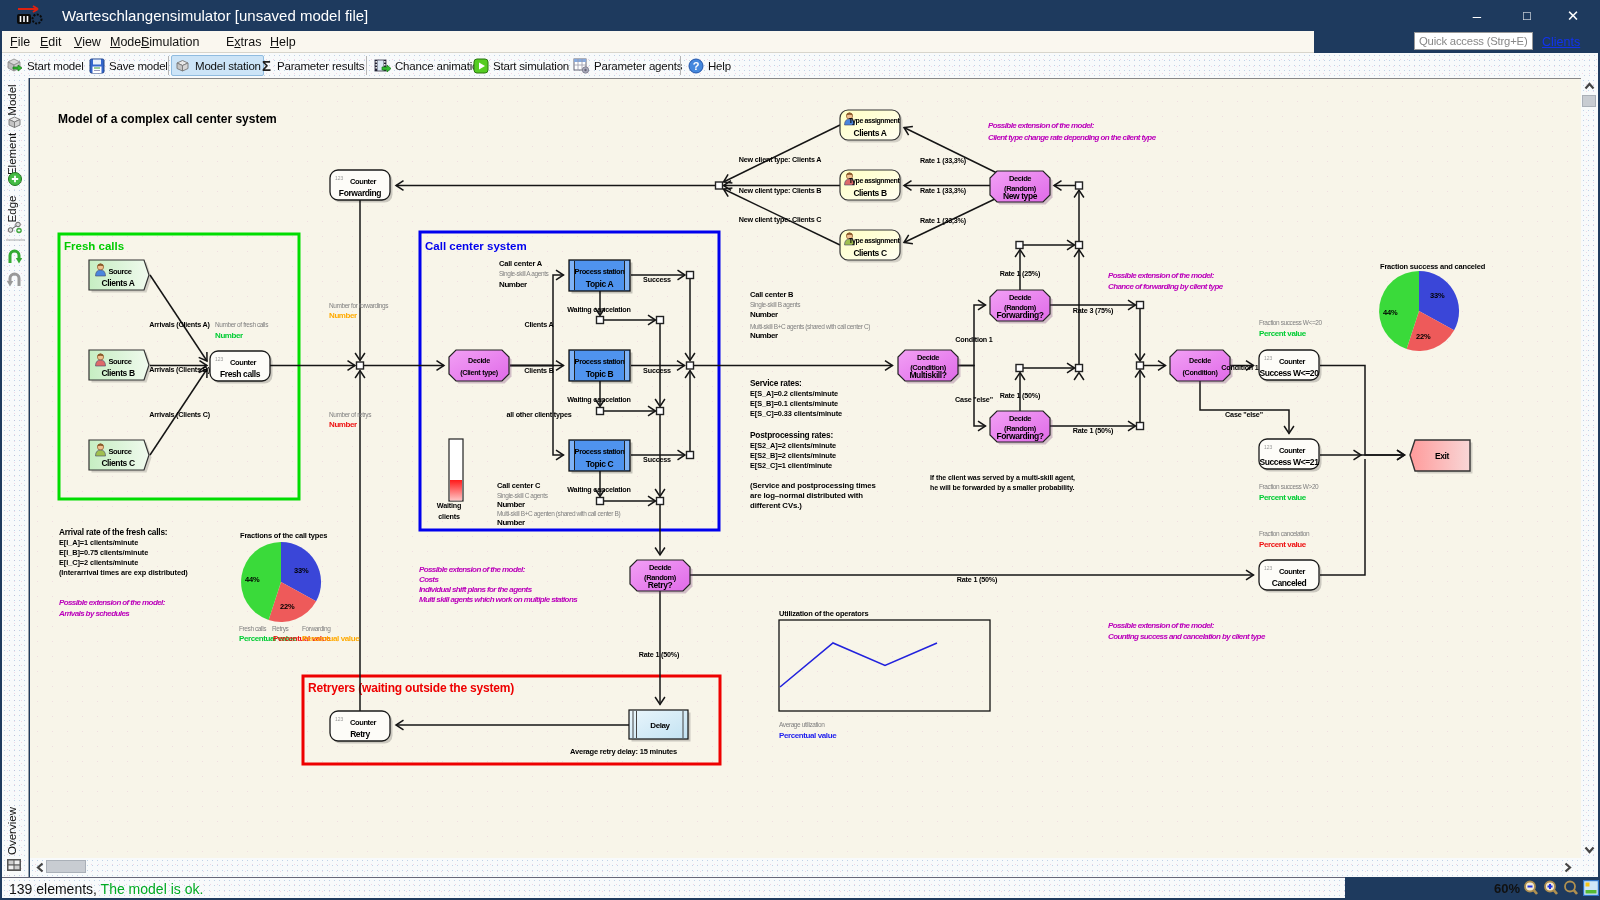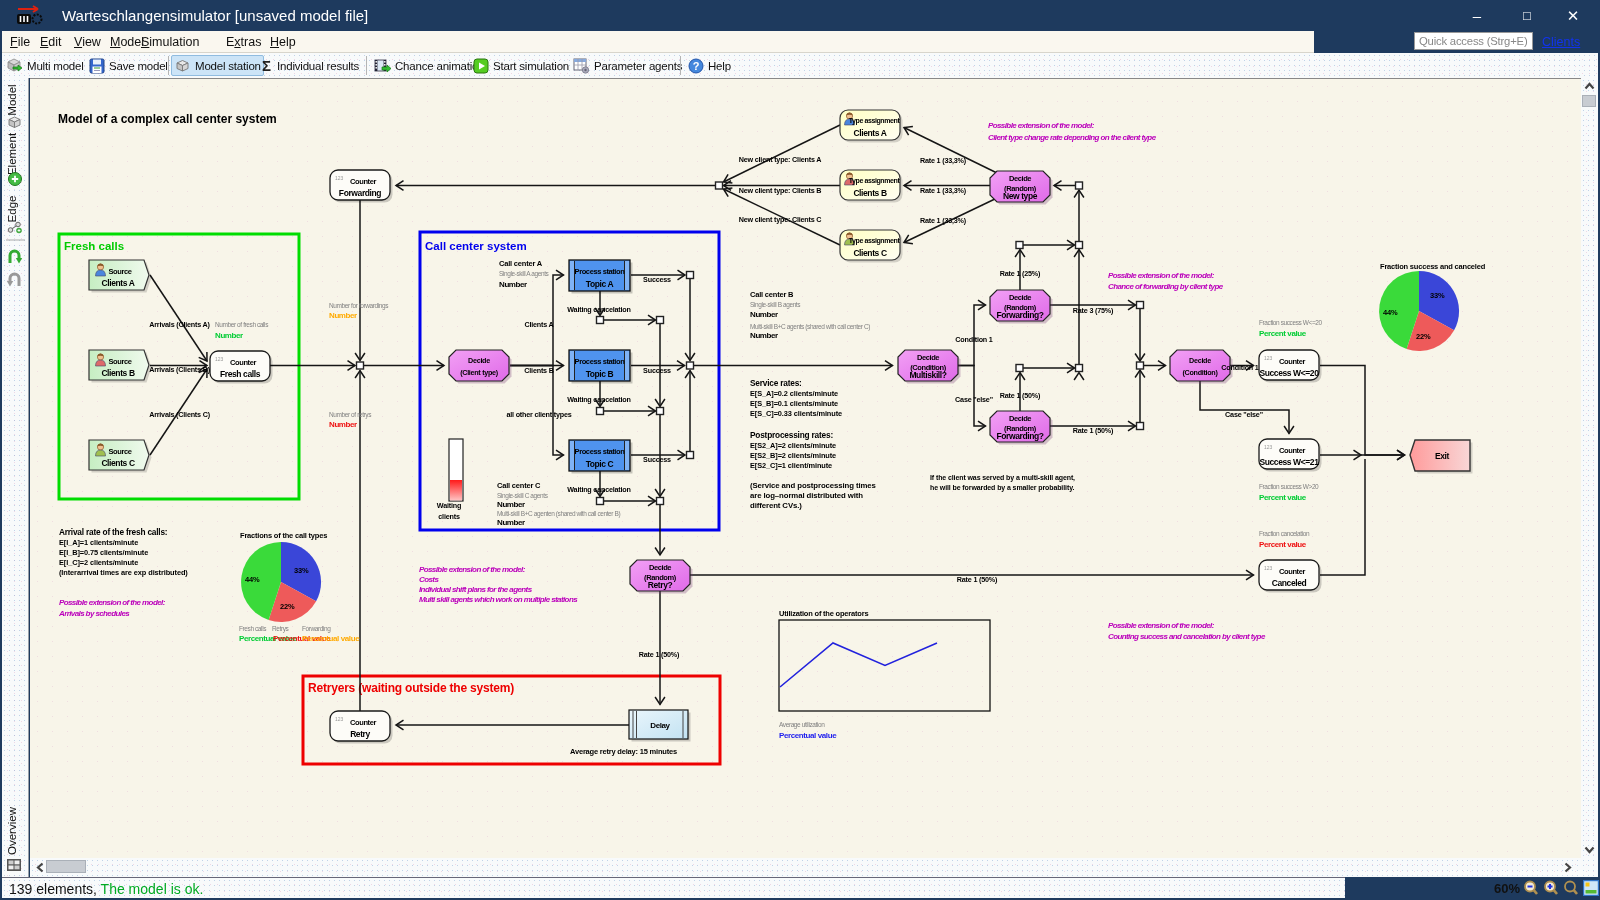--- a/index.html
+++ b/index.html
@@ -67,21 +67,21 @@
 </div>
 
 <div class="toolbar dotbg">
   <div class="tbtn" style="left:2px">
       <svg width="17" height="17" viewBox="0 0 17 17">
         <path d="M2 5 L8 2 L14 5 L8 8 Z" fill="#d8d8d8" stroke="#888" stroke-width="0.8"></path>
         <path d="M2 5 L2 11 L8 14 L8 8 Z" fill="#bbb" stroke="#888" stroke-width="0.8"></path>
         <path d="M14 5 L14 11 L8 14 L8 8 Z" fill="#ccc" stroke="#888" stroke-width="0.8"></path>
         <path d="M7 10 L12 10 L12 8 L16 11 L12 14 L12 12 L7 12 Z" fill="#33bb33" stroke="#117711" stroke-width="0.7"></path>
       </svg>
-      <span>Multi model</span>
+      <span>Start model</span>
     </div>
   <div class="tbtn" style="left:85px">
       <svg width="16" height="16" viewBox="0 0 16 16">
         <rect x="1" y="1" width="14" height="14" rx="1.5" fill="#3366cc" stroke="#224488" stroke-width="1"></rect>
         <rect x="4" y="1.5" width="8" height="5" fill="#e8f0fa"></rect>
         <rect x="3.5" y="8.5" width="9" height="6.5" fill="#fff"></rect>
         <line x1="5" y1="10" x2="11" y2="10" stroke="#55aa55" stroke-width="1.2"></line>
         <line x1="5" y1="12.5" x2="11" y2="12.5" stroke="#99b" stroke-width="1"></line>
       </svg>
       <span>Save model</span>
@@ -92,21 +92,21 @@
         <path d="M3 6 L8.5 3.5 L14 6 L8.5 8.5 Z" fill="#e8e8e8" stroke="#777" stroke-width="0.9"></path>
         <path d="M3 6 L3 11.5 L8.5 14 L8.5 8.5 Z" fill="#c4c4c4" stroke="#777" stroke-width="0.9"></path>
         <path d="M14 6 L14 11.5 L8.5 14 L8.5 8.5 Z" fill="#d6d6d6" stroke="#777" stroke-width="0.9"></path>
       </svg>
       <span>Model station</span>
     </div>
   <div class="tbtn" style="left:256px">
       <svg width="13" height="15" viewBox="0 0 13 15">
         <text x="6.5" y="12.5" text-anchor="middle" font-size="15" font-weight="bold" fill="#222" font-family="Liberation Serif,serif">Σ</text>
       </svg>
-      <span>Individual results</span>
+      <span>Parameter results</span>
     </div>
   <div class="tsep" style="left:364px"></div>
   <div class="tbtn" style="left:370px">
       <svg width="17" height="16" viewBox="0 0 17 16">
         <rect x="1" y="2" width="11" height="11" fill="#dce8f4" stroke="#556" stroke-width="1"></rect>
         <rect x="1" y="2" width="2.4" height="11" fill="#223"></rect>
         <rect x="9.6" y="2" width="2.4" height="11" fill="#223"></rect>
         <rect x="1.5" y="3" width="1.4" height="1.6" fill="#fff"></rect>
         <rect x="1.5" y="6" width="1.4" height="1.6" fill="#fff"></rect>
         <rect x="1.5" y="9" width="1.4" height="1.6" fill="#fff"></rect>

